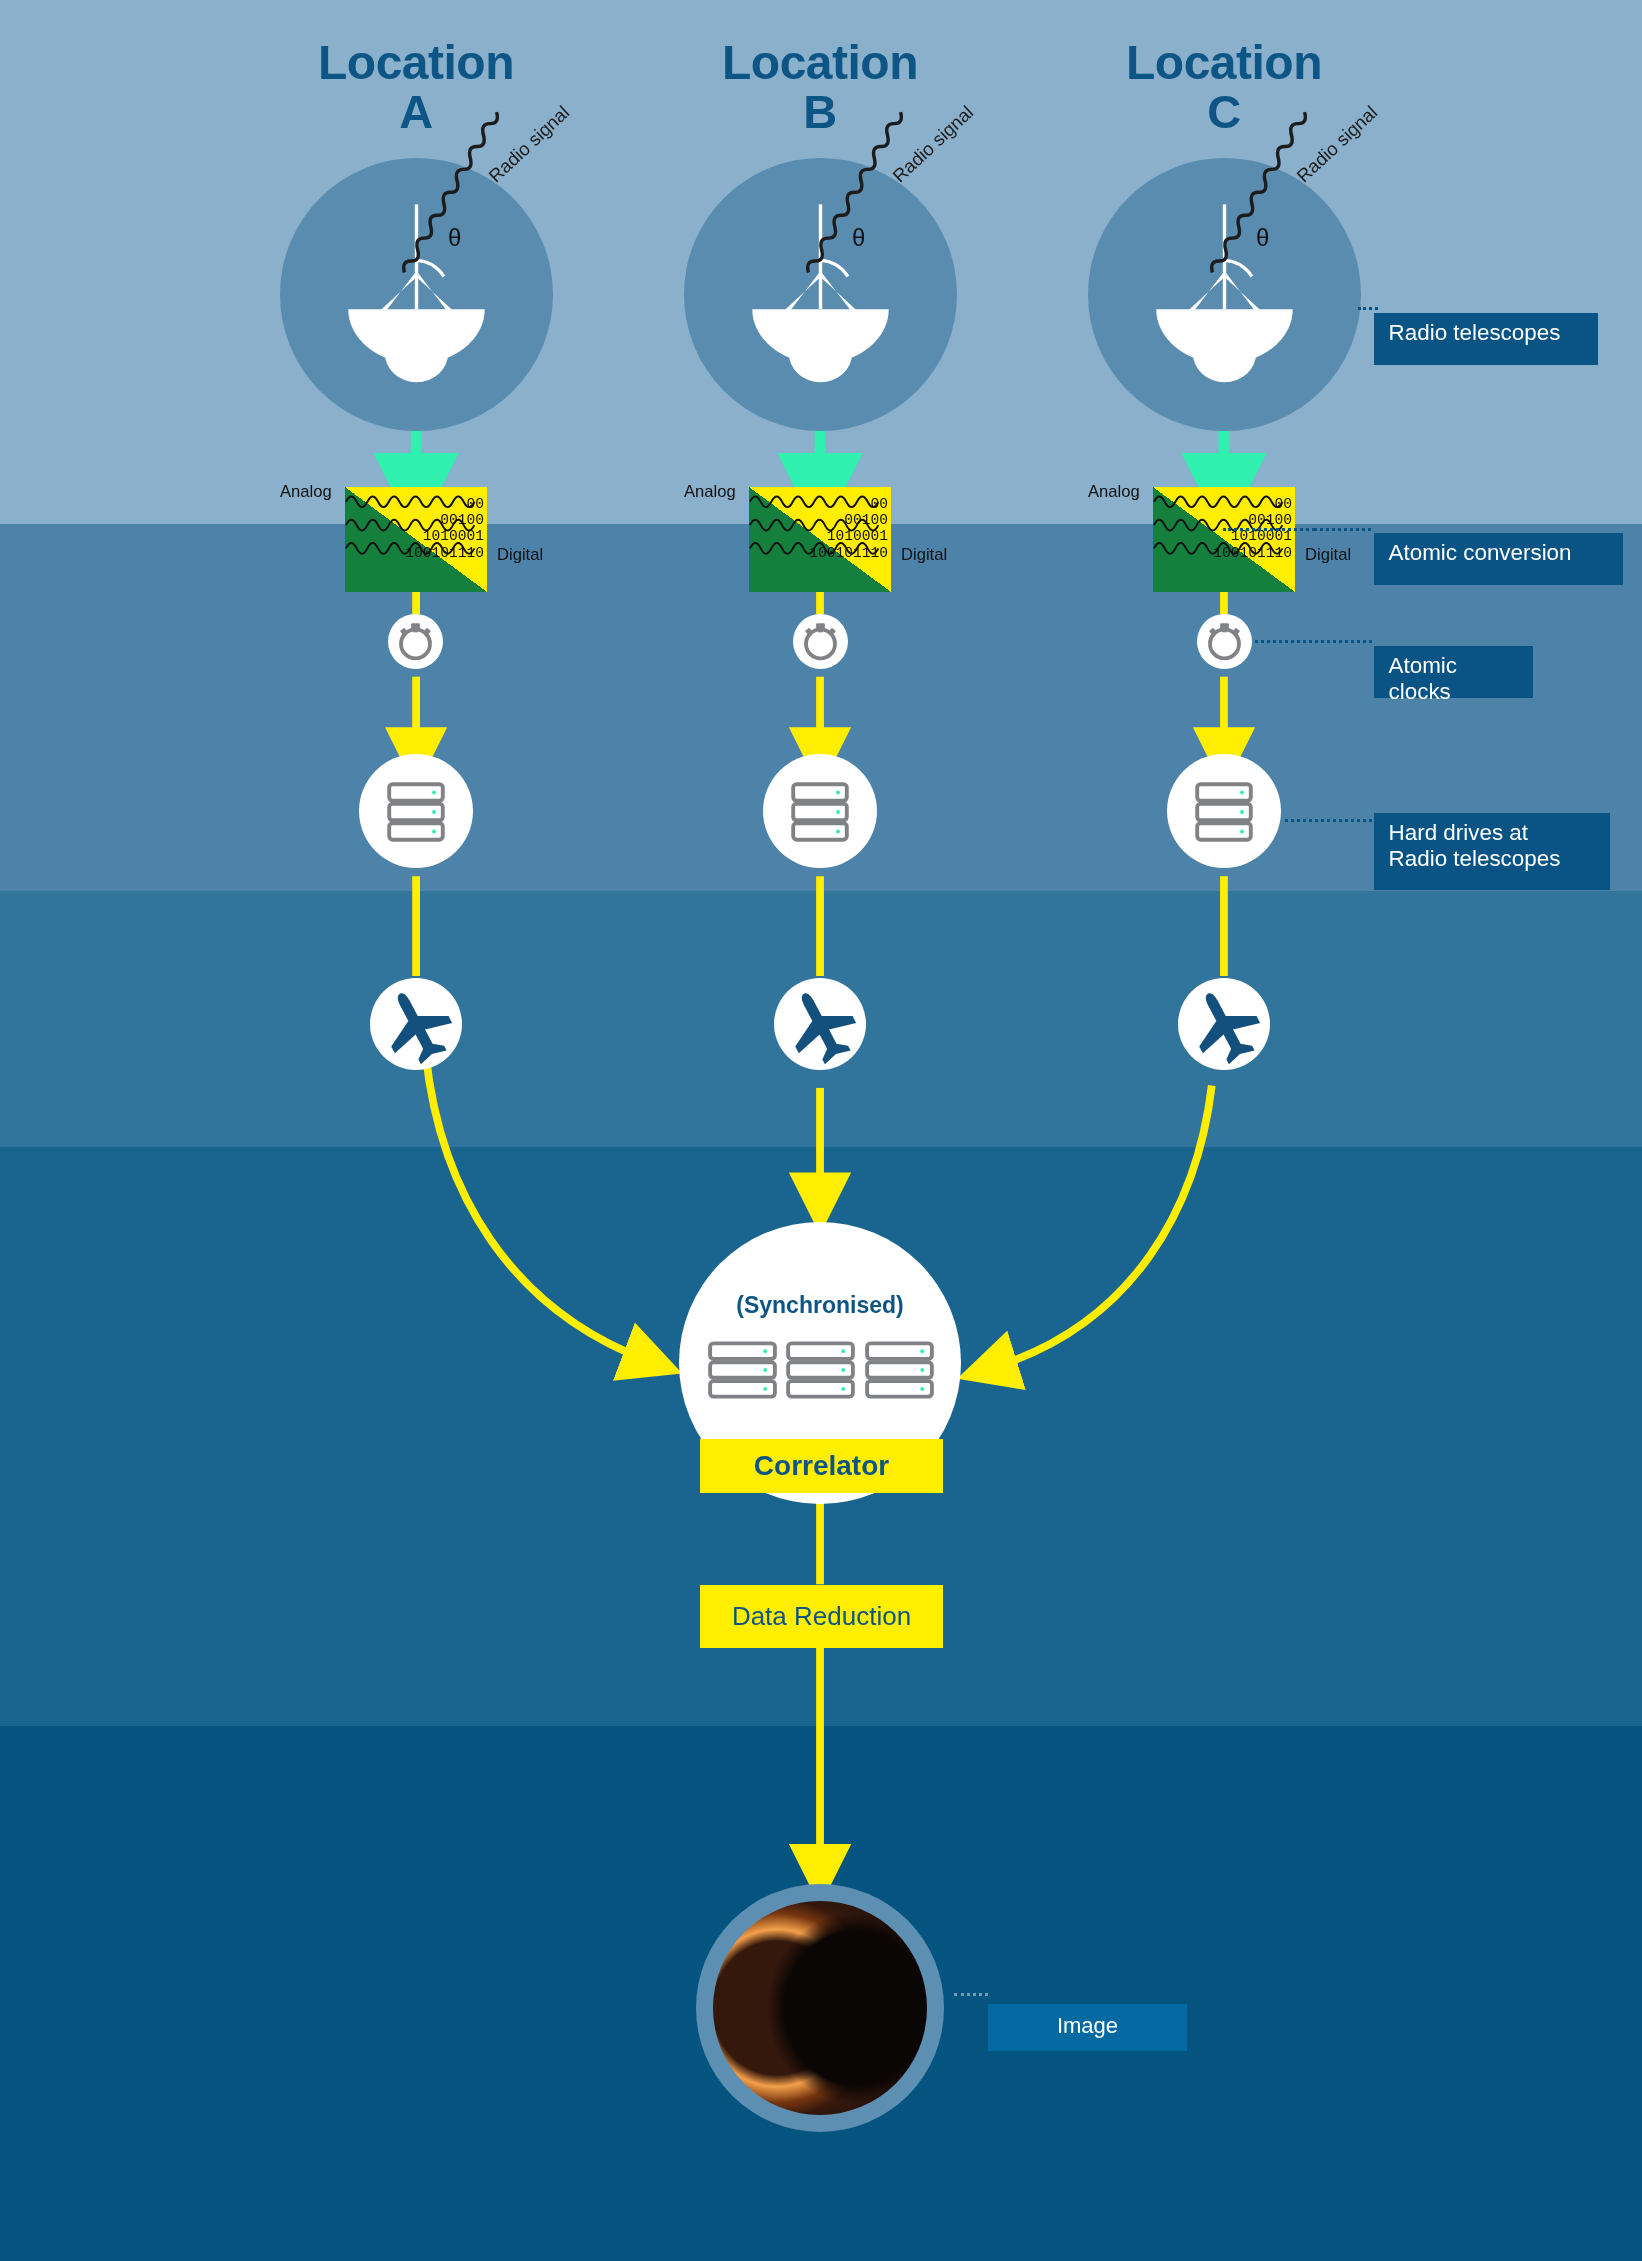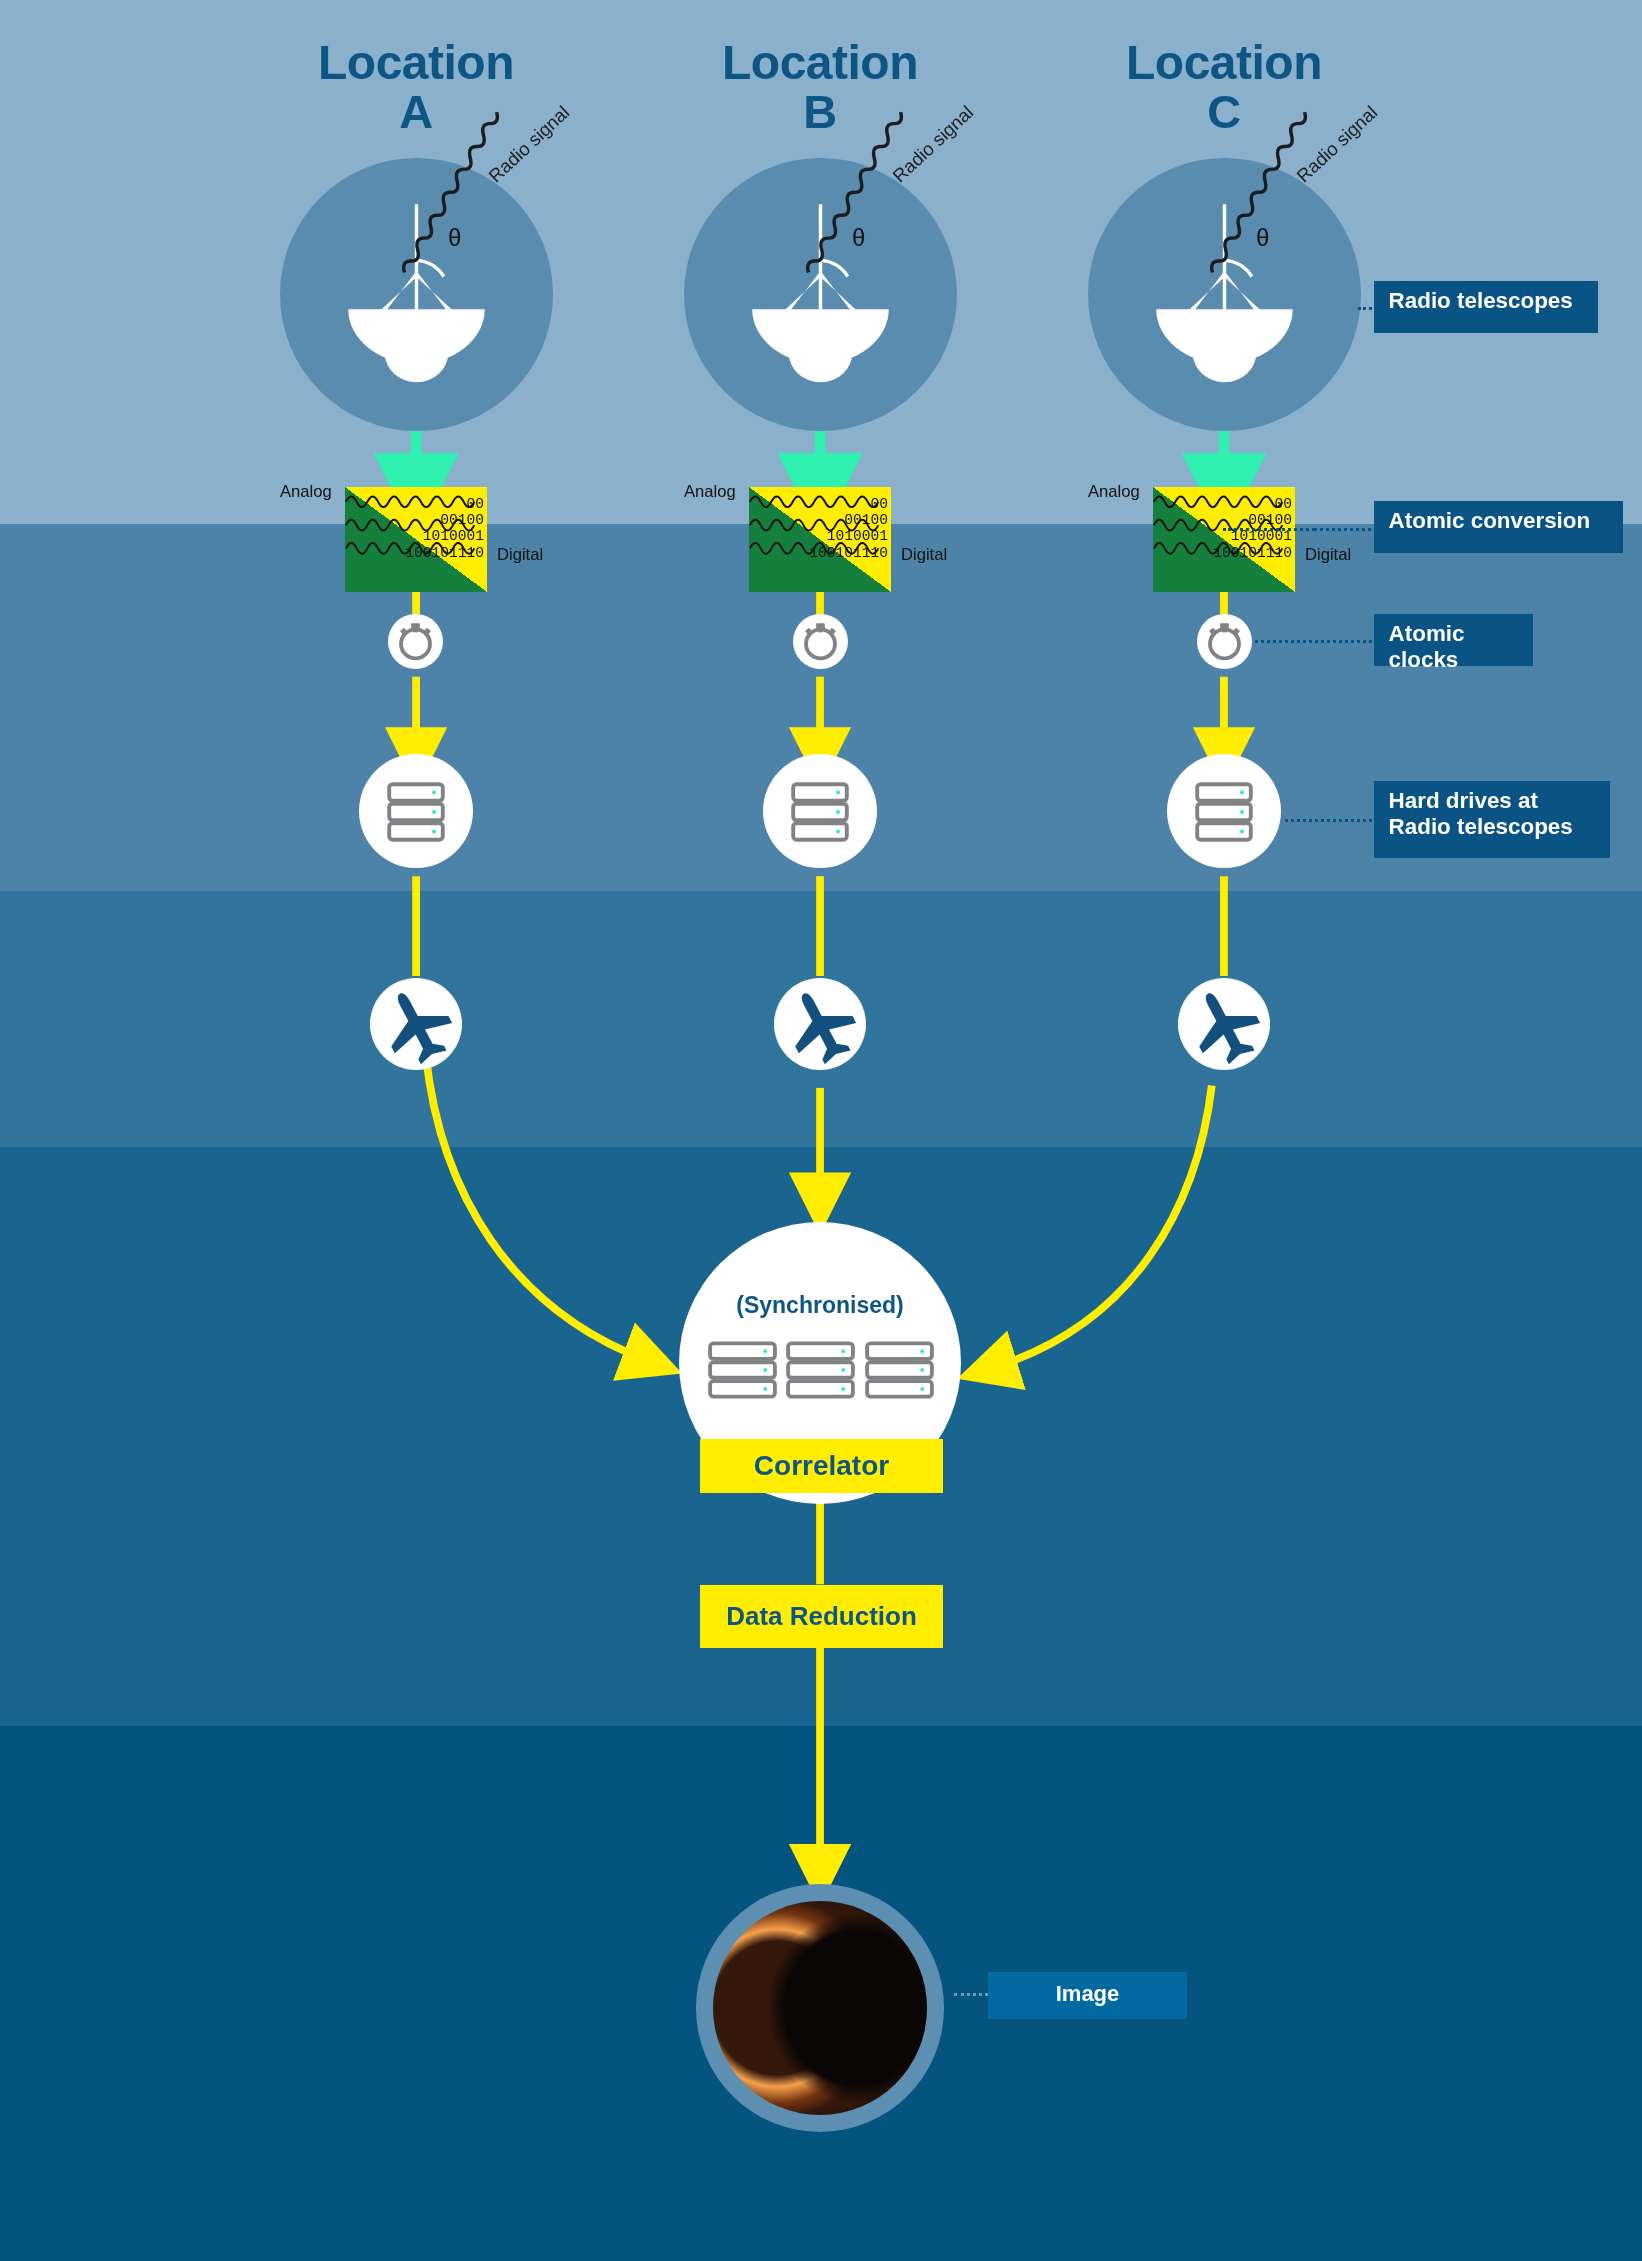--- a/index.html
+++ b/index.html
@@ -97,34 +97,35 @@
   .corr-bar {
     position:absolute;
     background:#ffee00;
     display:flex; align-items:center; justify-content:center;
     font-size:28px; font-weight:bold; color:#0d5585;
   }
   .yellowbox {
     position:absolute;
     background:#ffee00;
     display:flex; align-items:center; justify-content:center;
-    font-size:26px; font-weight:bold; color:#0d5585;
+    font-size:26px; font-weight:normal; color:#0d5585;
   }
 
   
   .callout {
     position:absolute;
     background:#0a5485;
     color:#ffffff;
-    font-weight:bold;
+    font-weight:normal;
     font-size:22.4px;
     line-height:1.18;
     padding:6.8px 10.7px 7.8px 14.6px;
     box-sizing:border-box;
     white-space:pre-line;
+    margin-top:32px;
   }
   .callout.light { background:#0369a1; font-size:22px; text-align:center; padding:8.8px 14.6px; }
   .dotline {
     position:absolute;
     height:0;
     border-top:3.4px dotted #0a5485;
   }
   .dotline.light { border-top-color:#6d9cbd; }
 
   

